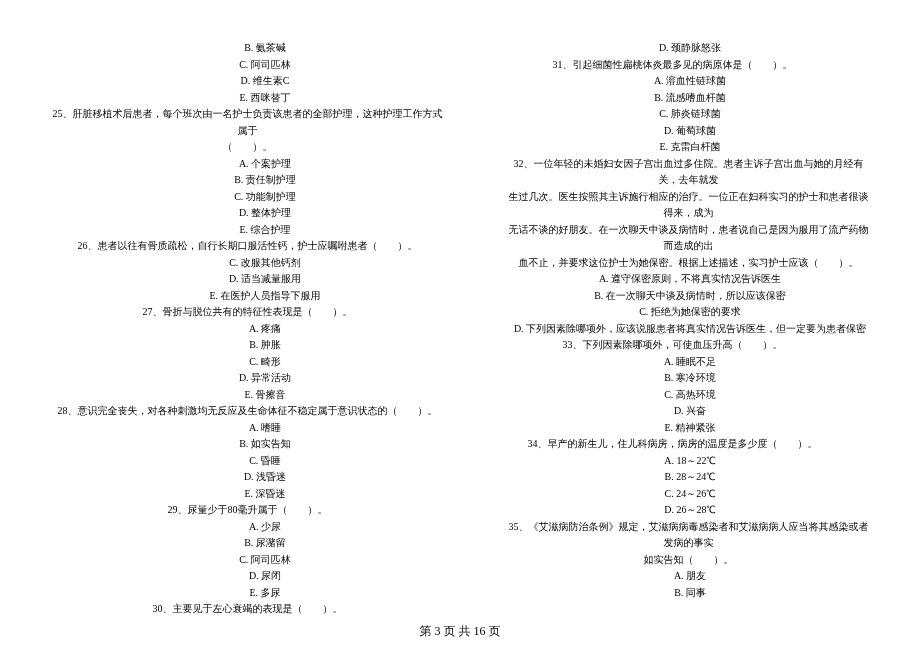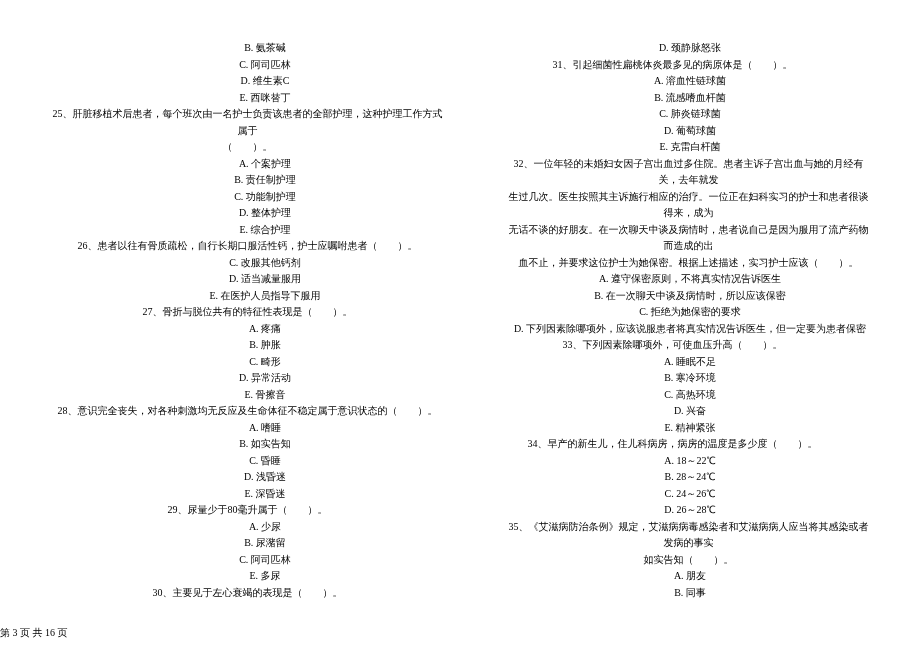--- a/index.html
+++ b/index.html
@@ -36,22 +36,22 @@
     }
     .q-multi {
       padding-left: 0;
       margin-left: 32px;
     }
     .footer {
       position: absolute;
       bottom: 10px;
       left: 0;
       width: 100%;
-      text-align: left;
-      font-size: 10px;
+      text-align: center;
+      font-size: 12px;
     }
   </style>
 </head>
 <body>
 
 <div class="columns">
   <div class="col">
     <div class="opt">B. 氨茶碱</div>
     <div class="opt">C. 阿司匹林</div>
     <div class="opt">D. 维生素C</div>
@@ -81,20 +81,21 @@
     <div class="opt">A. 嗜睡</div>
     <div class="opt">B. 如实告知</div>
     <div class="opt">C. 昏睡</div>
     <div class="opt">D. 浅昏迷</div>
     <div class="opt">E. 深昏迷</div>
 
     <div class="q">29、尿量少于80毫升属于（　　）。</div>
     <div class="opt">A. 少尿</div>
     <div class="opt">B. 尿潴留</div>
     <div class="opt">C. 阿司匹林</div>
+    <div class="opt">D. 尿闭</div>
     <div class="opt">E. 多尿</div>
 
     <div class="q">30、主要见于左心衰竭的表现是（　　）。</div>
 
   </div>
 
   <div class="col">
     <div class="opt">D. 颈静脉怒张</div>
 
     <div class="q">31、引起细菌性扁桃体炎最多见的病原体是（　　）。</div>

